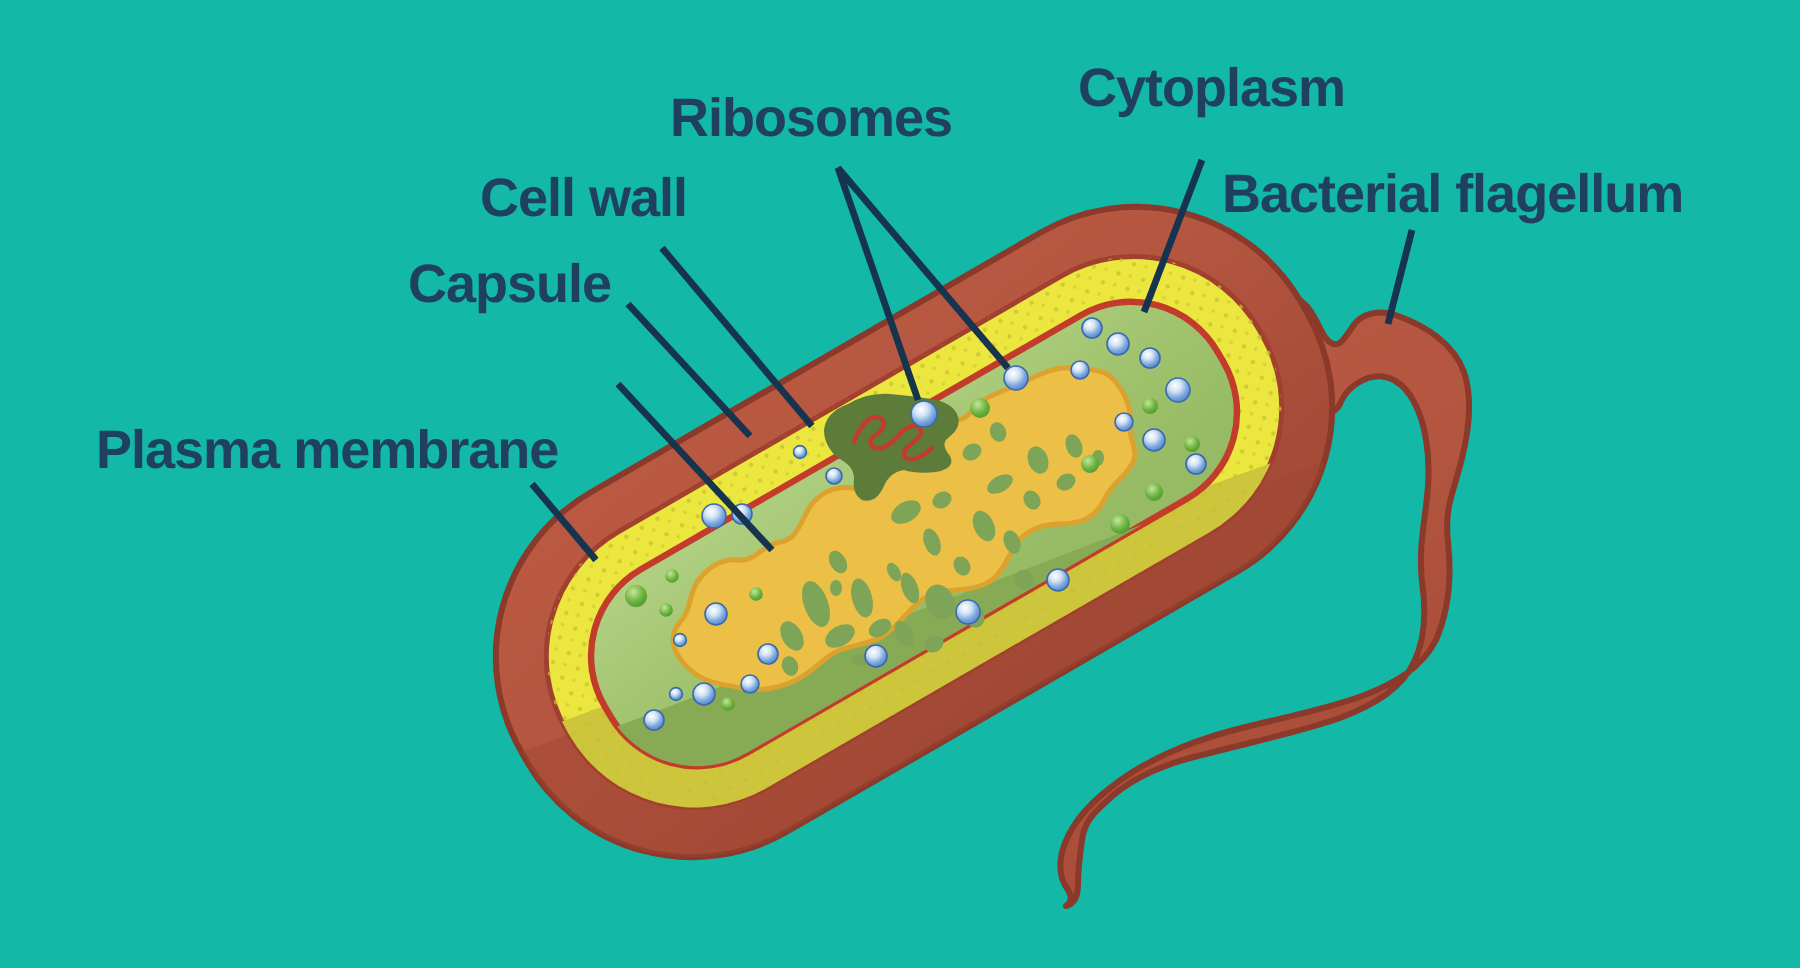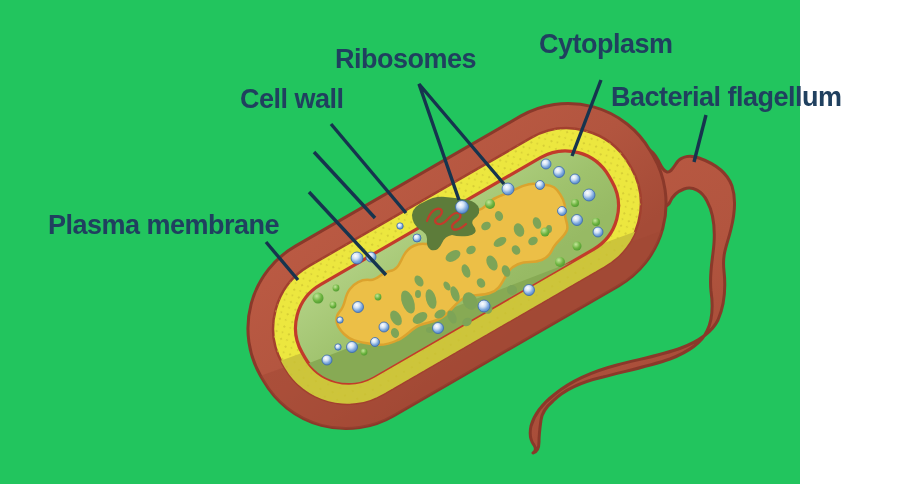--- a/index.html
+++ b/index.html
@@ -1,19 +1,19 @@
 <!DOCTYPE html>
 <html><head>
 <meta charset="utf-8">
 <style>
   html,body{margin:0;padding:0;}
   body{width:900px;height:484px;overflow:hidden;}
   .stage{
-    position:relative;width:800px;height:484px;
-    background:#22c55e;
+    position:relative;width:900px;height:484px;
+    background:#14b8a6;
     font-family:"Liberation Sans",sans-serif;
   }
   .stage svg{position:absolute;left:0;top:0;}
   .label{
     position:absolute;
     font-weight:700;
     font-size:27px;
     line-height:1.05;
     letter-spacing:-0.5px;
     color:#20405f;
@@ -252,15 +252,16 @@
       <line x1="314" y1="152" x2="375" y2="218"></line>
       <line x1="309" y1="192" x2="386" y2="275"></line>
       <line x1="266" y1="242" x2="298" y2="280"></line>
     </g>
   </svg>
 
   <div class="label lbl-ribo">Ribosomes</div>
   <div class="label lbl-cyto">Cytoplasm</div>
   <div class="label lbl-flag">Bacterial flagellum</div>
   <div class="label lbl-cellwall">Cell wall</div>
+  <div class="label lbl-capsule">Capsule</div>
   <div class="label lbl-plasma">Plasma membrane</div>
 
 </div>
 
 </body></html>

